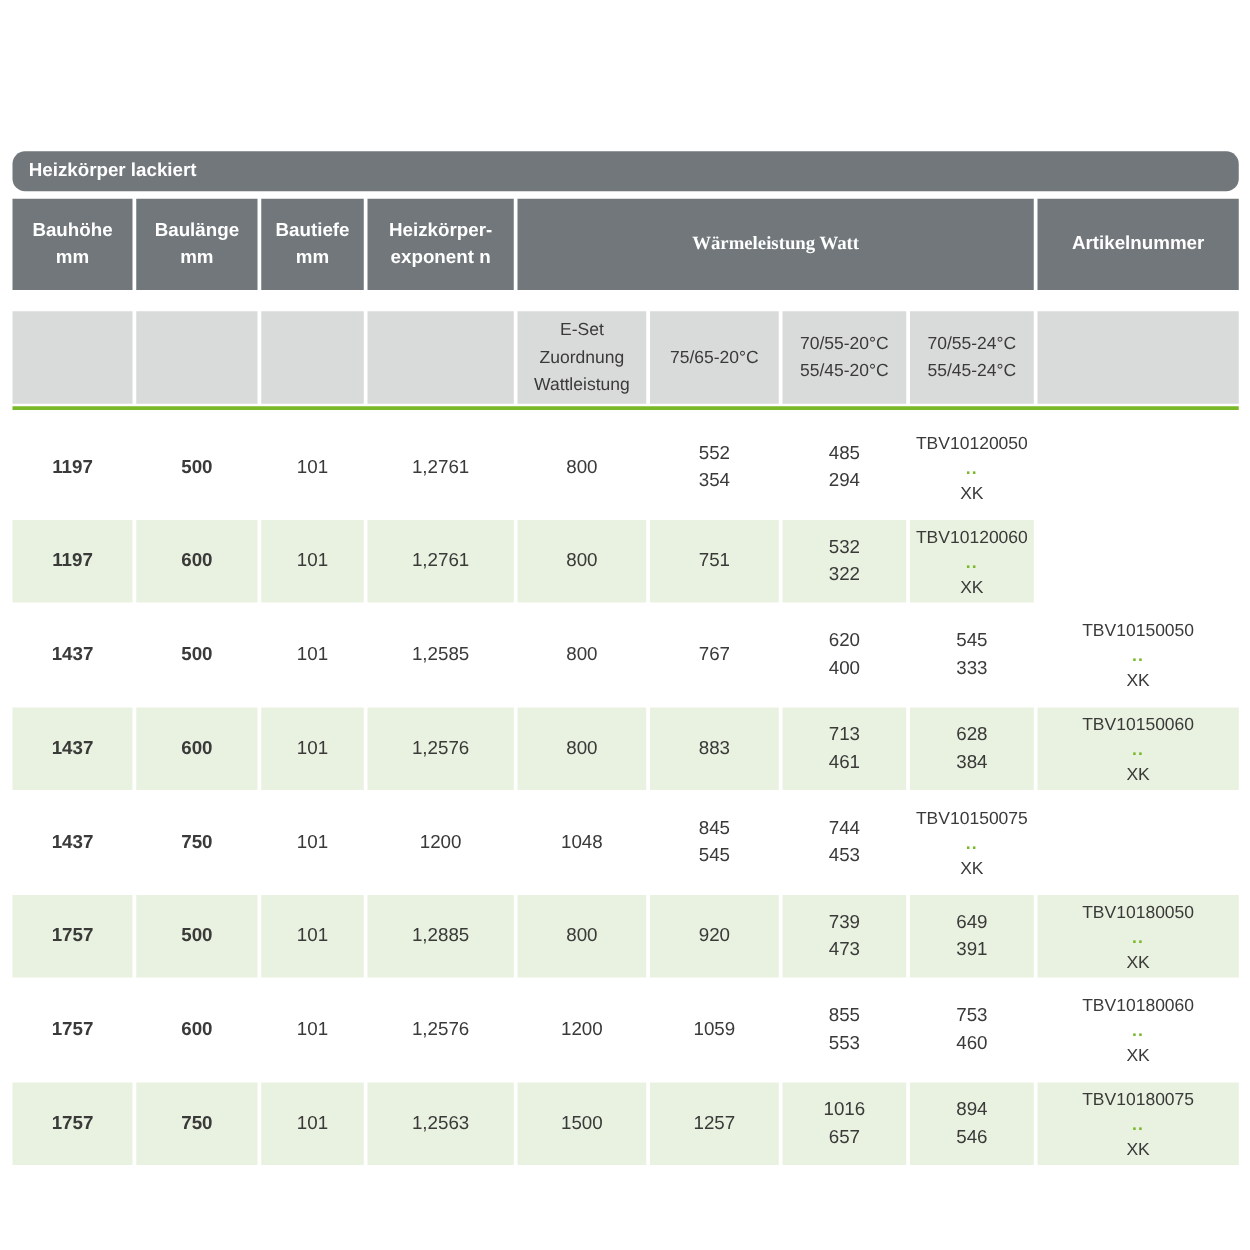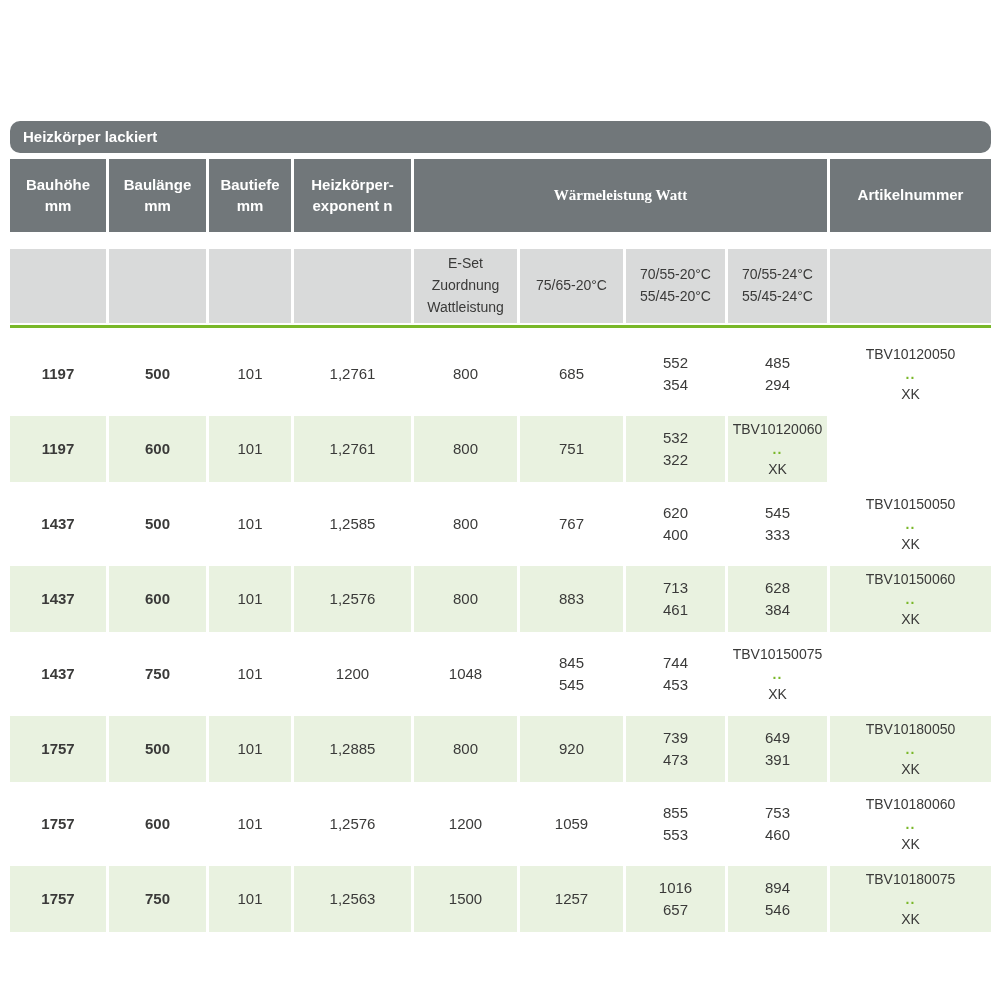--- a/index.html
+++ b/index.html
@@ -153,21 +153,20 @@
 
   <div class="accent-line"></div>
 
   <div class="rows">
   <div class="grid row plain">
     <div class="cell bold">1197</div>
     <div class="cell bold">500</div>
     <div class="cell">101</div>
     <div class="cell">1,2761</div>
     <div class="cell">800</div>
-    <div class="cell">685</div>
     <div class="cell">
       <span>552</span>
       <span>354</span>
     </div>
     <div class="cell">
       <span>485</span>
       <span>294</span>
     </div>
     <div class="cell artikel">
       <span>TBV10120050</span>

